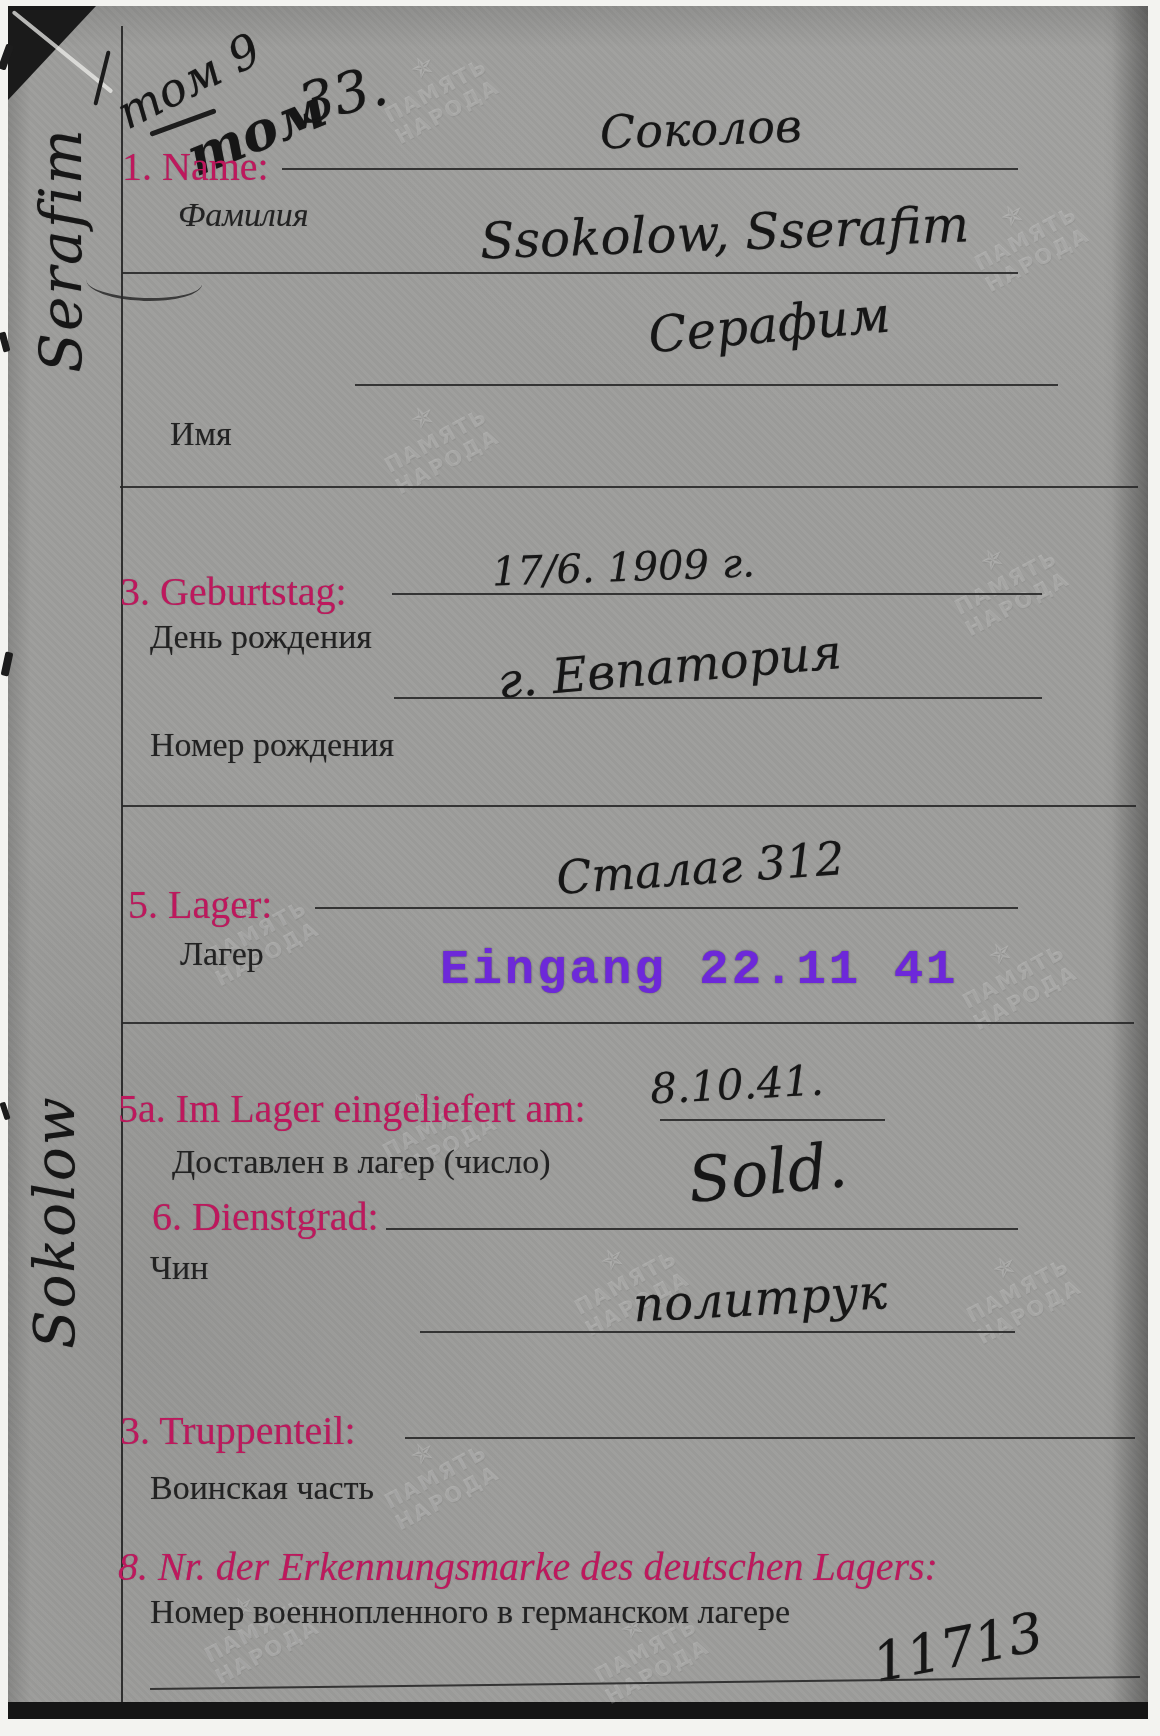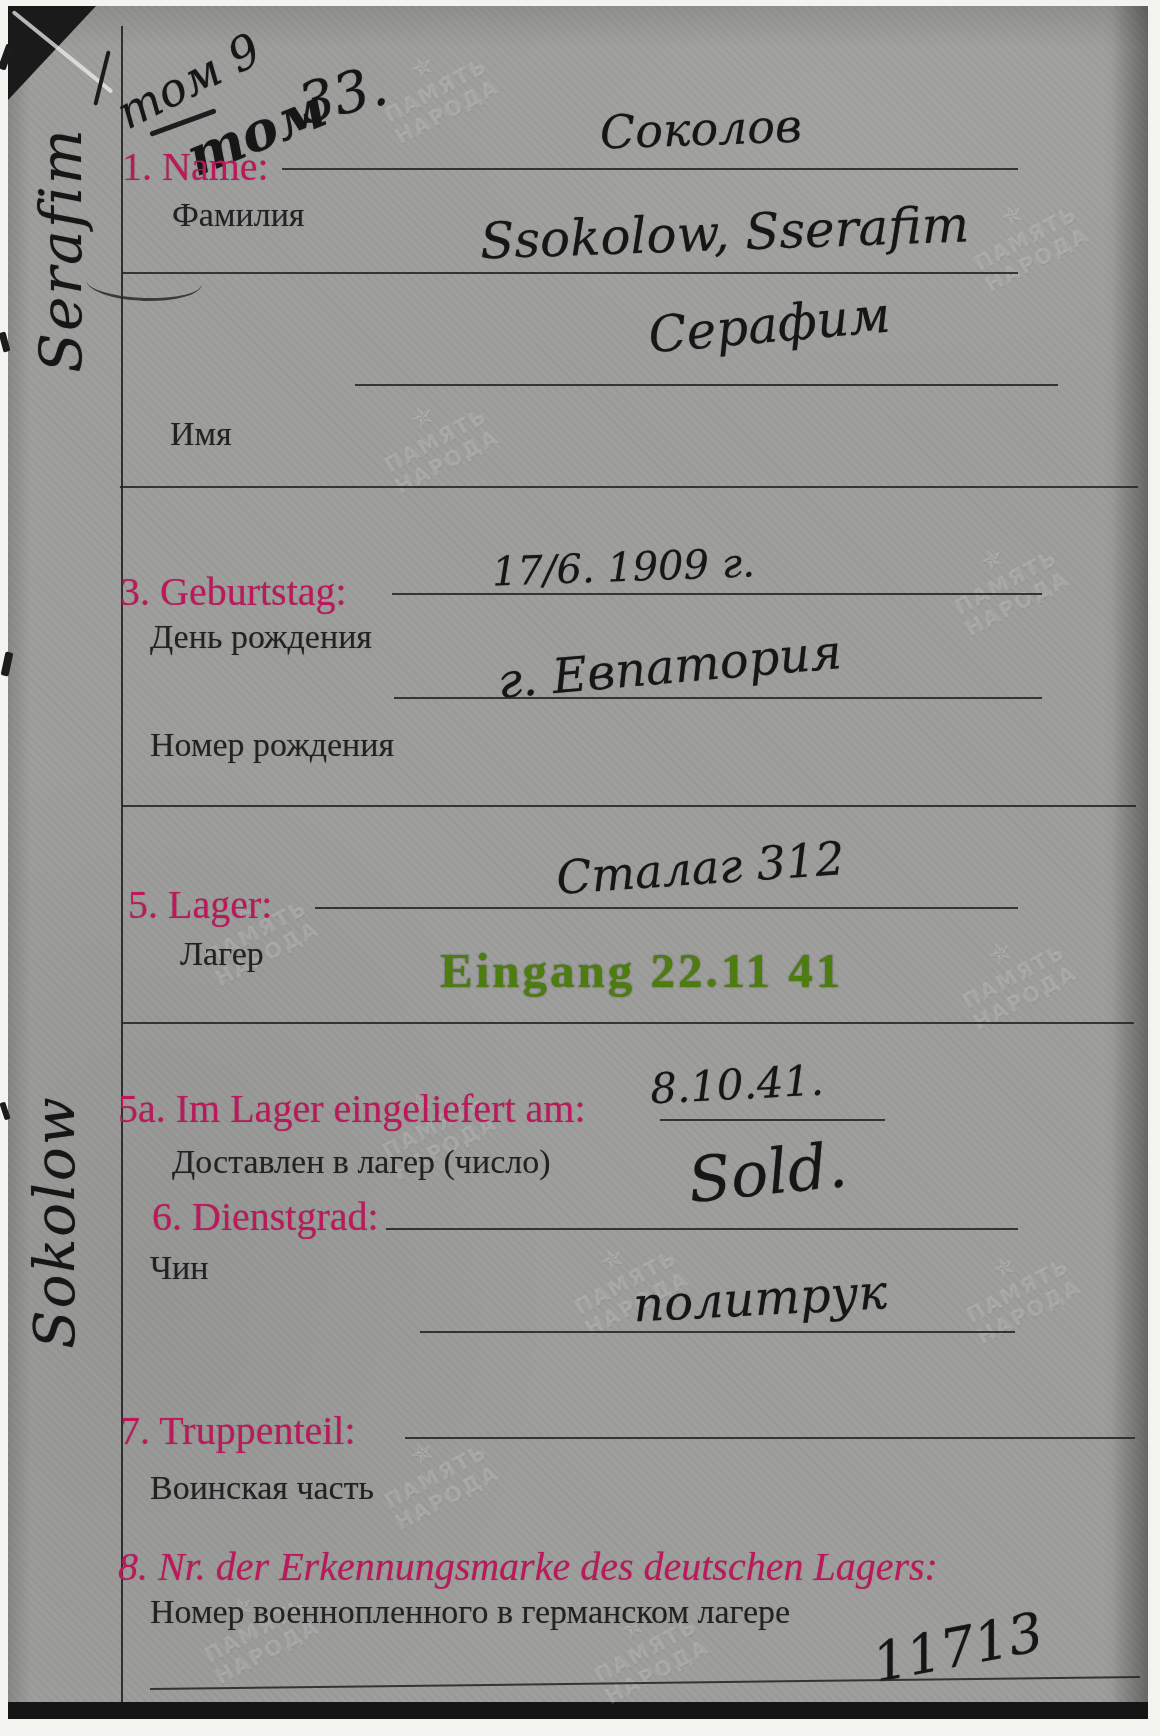--- a/index.html
+++ b/index.html
@@ -14,21 +14,21 @@
       repeating-linear-gradient(45deg, rgba(255,255,255,.02) 0 3px, rgba(0,0,0,.02) 3px 6px),
       #9d9d9b;}
   .abs{position:absolute;}
   .de{font:40px/1.04 "Liberation Serif", serif;color:#be185d;white-space:nowrap;
       text-shadow:0 0 1px rgba(25,25,25,.35);}
   .ru{font:34px/1.04 "Liberation Serif", serif;color:#222;white-space:nowrap;
       text-shadow:0 0 1px rgba(30,30,30,.3);}
   .hw{font-family:"DejaVu Serif", serif;font-style:italic;color:#161616;white-space:nowrap;
       text-shadow:0 0 1px rgba(10,10,10,.45);}
   .rule{position:absolute;height:2px;background:#252525;opacity:.88;}
-  .stamp{font-family:Liberation Serif, serif;font-weight:bold;color:#4d7c0f;
+  .stamp{font-family:Liberation Mono, monospace;font-weight:bold;color:#6d28d9;
       letter-spacing:3px;white-space:nowrap;text-shadow:0 0 2px rgba(10,10,10,.5);}
   .wm{position:absolute;width:170px;text-align:center;transform:rotate(-28deg);
       color:rgba(255,255,255,.20);font:bold 21px/1.15 "DejaVu Sans", sans-serif;
       letter-spacing:2px;text-shadow:0 1px 1px rgba(0,0,0,.07);pointer-events:none;}
   .wm .st{display:block;font-size:27px;line-height:1;margin-bottom:2px;}
   .speck{position:absolute;background:#1c1c1c;border-radius:2px;}
   .vsig{position:absolute;width:400px;height:72px;transform:rotate(-90deg);
       text-align:center;font-size:58px;letter-spacing:2px;}
 </style>
 </head>
@@ -69,21 +69,21 @@
 
   <div class="abs hw" style="left:112px;top:54px;font-size:46px;transform:rotate(-27deg);">том 9</div>
   <div class="abs" style="left:100px;top:50px;width:4px;height:56px;background:#1b1b1b;transform:rotate(14deg);border-radius:2px;"></div>
   <div class="abs" style="left:148px;top:120px;width:70px;height:5px;background:#1d1d1d;transform:rotate(-20deg);border-radius:3px;"></div>
   <div class="abs hw" style="left:184px;top:100px;font-size:54px;font-weight:bold;transform:rotate(-22deg);">том</div>
   <div class="abs hw" style="left:298px;top:62px;font-size:56px;transform:rotate(-14deg);">33.</div>
 
   <div class="abs hw" style="left:600px;top:102px;font-size:46px;transform:rotate(-2deg);">Соколов</div>
   <div class="abs de" style="left:122px;top:146px;">1. Name:</div>
   <div class="rule" style="left:282px;top:168px;width:736px;"></div>
-  <div class="abs ru" style="left:172px;top:197px;">Фамилия</div>
+  <div class="abs ru" style="left:178px;top:197px;font-style:italic;">Фамилия</div>
   <div class="abs hw" style="left:480px;top:204px;font-size:50px;transform:rotate(-2deg);">Ssokolow, Sserafim</div>
   <div class="rule" style="left:122px;top:272px;width:896px;"></div>
   <div class="abs" style="left:86px;top:278px;width:116px;height:20px;border-bottom:3px solid #2a2a2a;
               border-radius:0 0 60% 60% / 0 0 100% 100%;transform:rotate(2deg);opacity:.85;"></div>
 
   <div class="abs hw" style="left:648px;top:296px;font-size:50px;transform:rotate(-5deg);">Серафим</div>
   <div class="rule" style="left:355px;top:384px;width:703px;"></div>
   <div class="abs ru" style="left:170px;top:416px;font-family:Liberation Serif, serif;">Имя</div>
 
   <div class="rule" style="left:120px;top:486px;width:1018px;"></div>
@@ -112,21 +112,21 @@
   <div class="rule" style="left:660px;top:1119px;width:225px;"></div>
   <div class="abs ru" style="left:172px;top:1144px;">Доставлен в лагер (число)</div>
 
   <div class="abs hw" style="left:688px;top:1136px;font-size:62px;transform:rotate(-6deg);">Sold.</div>
   <div class="abs de" style="left:120px;top:1196px;margin-left:32px;">6. Dienstgrad:</div>
   <div class="rule" style="left:386px;top:1228px;width:632px;"></div>
   <div class="abs ru" style="left:150px;top:1250px;">Чин</div>
   <div class="abs hw" style="left:633px;top:1270px;font-size:48px;transform:rotate(-3deg);">политрук</div>
   <div class="rule" style="left:420px;top:1331px;width:595px;"></div>
 
-  <div class="abs de" style="left:120px;top:1410px;">7. Truppenteil:</div>
+  <div class="abs de" style="left:120px;top:1410px;">3. Truppenteil:</div>
   <div class="rule" style="left:405px;top:1437px;width:730px;"></div>
   <div class="abs ru" style="left:150px;top:1470px;">Воинская часть</div>
 
   <div class="abs de" style="left:118px;top:1546px;font-style:italic;">8. Nr. der Erkennungsmarke des deutschen Lagers:</div>
   <div class="abs ru" style="left:150px;top:1594px;">Номер военнопленного в германском лагере</div>
   <div class="abs hw" style="left:872px;top:1616px;font-size:54px;transform:rotate(-11deg);">11713</div>
   <div class="rule" style="left:150px;top:1682px;width:990px;transform:rotate(-0.7deg);"></div>
 </div>
 
 </body></html>

